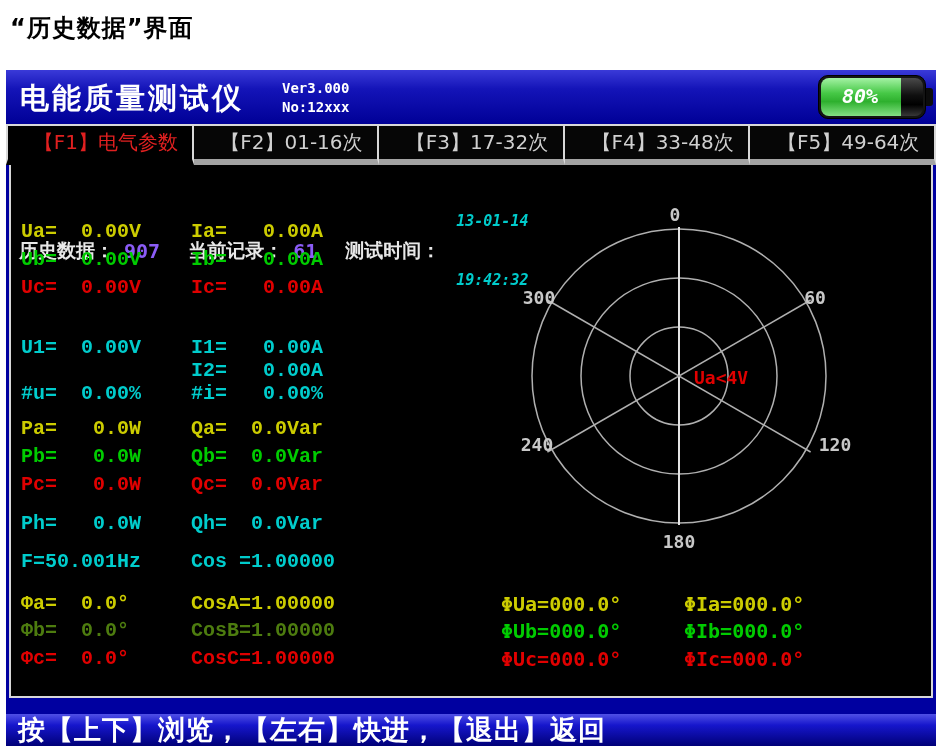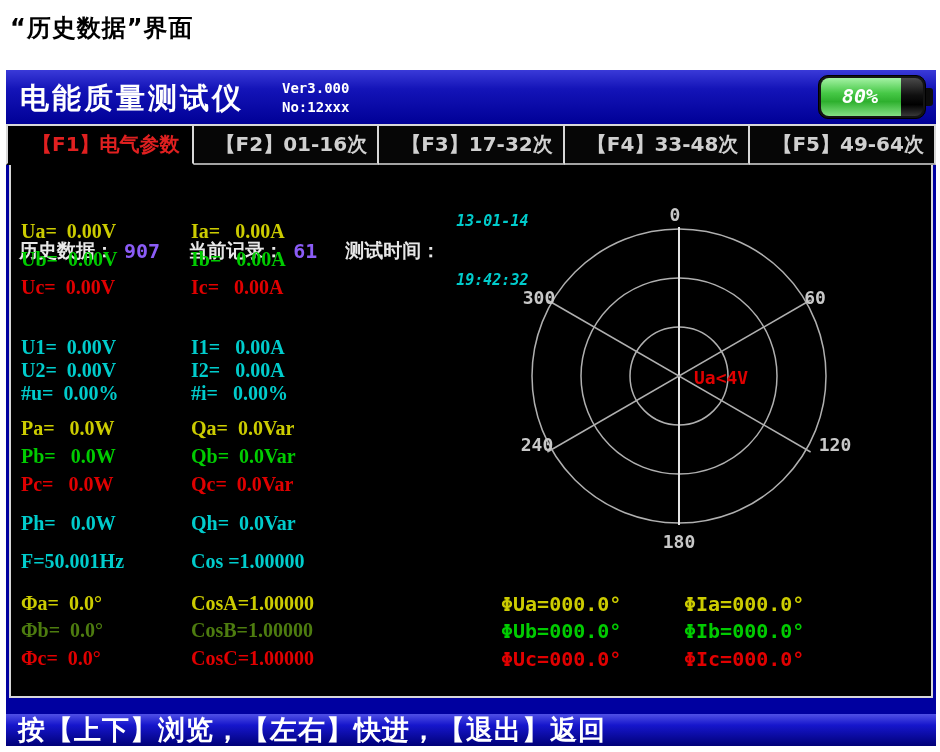--- a/index.html
+++ b/index.html
@@ -33,38 +33,38 @@
   .bat-nub { position: absolute; left: 108px; top: 13px; width: 7px; height: 18px;
     background: #0c0c0c; border-radius: 0 3px 3px 0; }
   .bat-label { position: absolute; left: 10px; top: 9px; width: 64px; text-align: center;
     color: #ffffff; font-size: 20px; font-weight: bold; font-style: italic;
     font-family: "DejaVu Sans Mono", monospace; }
 
   
   .tabs { position: absolute; top: 54px; left: 0; right: 0; height: 41px; display: flex;
     background: #000; }
   .tab { flex: 1; display: flex; align-items: center; justify-content: center;
-    font-size: 20px; font-weight: bold; color: #d0d0d0; background: #060606;
-    border-top: 2px solid #d8d8d8; border-right: 2px solid #d8d8d8; border-bottom: 2px solid #a3a3a3; padding-left: 12px; }
+    font-size: 20px; font-weight: normal; color: #d0d0d0; background: #060606;
+    border-top: 2px solid #d8d8d8; border-right: 2px solid #d8d8d8; border-bottom: 6px solid #a3a3a3; padding-left: 12px; }
   .tab:first-child { border-left: 2px solid #d8d8d8; }
   .tab.active { color: #e02020; background: #000; border-bottom-color: #000; }
 
   
   .content { position: absolute; top: 95px; left: 3px; right: 3px; height: 533px;
     background: #000; border-left: 2px solid #d8d8d8; border-right: 2px solid #d8d8d8;
     border-bottom: 2px solid #d8d8d8; overflow: hidden; }
   .recbar { position: absolute; top: 8px; left: 8px; display: flex; align-items: center;
     color: #e8e8e8; font-size: 19px; font-weight: bold; white-space: pre; }
   .recbar .val { color: #8b5cf6; font-family: "DejaVu Sans Mono", monospace; font-size: 20px; }
   .recbar .sp28 { margin-left: 28px; } .recbar .sp10 { margin-left: 10px; }
   .time2 { margin-left: 16px; color: #00cccc; font-family: "DejaVu Sans Mono", monospace;
     font-size: 15px; line-height: 1.3; font-weight: bold; font-style: italic; }
 
   .mrow { position: absolute; left: 10px; white-space: pre; font-weight: bold;
-    font-family: Liberation Serif, serif; font-size: 20px; width: 480px; }
+    font-family: Liberation Mono, monospace; font-size: 20px; width: 480px; }
   .mrow .c2 { position: absolute; left: 170px; }
   .prow { position: absolute; left: 490px; white-space: pre; font-weight: bold;
     font-family: "DejaVu Sans Mono", "Liberation Mono", monospace; font-size: 20px; width: 420px; }
   .prow .c2 { position: absolute; left: 183px; }
 
   .phasor { position: absolute; left: 480px; top: 40px; }
   .phasor text { font-family: "DejaVu Sans Mono", monospace; font-size: 18px; font-weight: bold;
     fill: #c8c8c8; }
   .phasor text.warn { fill: #e00000; }
 
@@ -121,21 +121,21 @@
         <div>13-01-14</div>
         <div>19:42:32</div>
       </span>
     </div>
 
     <div class="mrow" style="top: 55px; color: rgb(204, 204, 0);"><span>Ua=  0.00V</span><span class="c2">Ia=   0.00A</span></div>
     <div class="mrow" style="top: 83px; color: rgb(0, 204, 0);"><span>Ub=  0.00V</span><span class="c2">Ib=   0.00A</span></div>
     <div class="mrow" style="top: 111px; color: rgb(224, 0, 0);"><span>Uc=  0.00V</span><span class="c2">Ic=   0.00A</span></div>
 
     <div class="mrow" style="top: 171px; color: rgb(0, 204, 204);"><span>U1=  0.00V</span><span class="c2">I1=   0.00A</span></div>
-    <div class="mrow" style="top: 194px; color: rgb(0, 204, 204);"><span>U2=  0.00V</span><span class="c2">I2=   0.00A</span></div>
+    <div class="mrow" style="top: 194px; color: rgb(0, 204, 204);"><span class="c2">I2=   0.00A</span></div>
     <div class="mrow" style="top: 217px; color: rgb(0, 204, 204);"><span>#u=  0.00%</span><span class="c2">#i=   0.00%</span></div>
 
     <div class="mrow" style="top: 252px; color: rgb(204, 204, 0);"><span>Pa=   0.0W</span><span class="c2">Qa=  0.0Var</span></div>
     <div class="mrow" style="top: 280px; color: rgb(0, 204, 0);"><span>Pb=   0.0W</span><span class="c2">Qb=  0.0Var</span></div>
     <div class="mrow" style="top: 308px; color: rgb(224, 0, 0);"><span>Pc=   0.0W</span><span class="c2">Qc=  0.0Var</span></div>
 
     <div class="mrow" style="top: 347px; color: rgb(0, 204, 204);"><span>Ph=   0.0W</span><span class="c2">Qh=  0.0Var</span></div>
     <div class="mrow" style="top: 385px; color: rgb(0, 204, 204);"><span>F=50.001Hz</span><span class="c2">Cos =1.00000</span></div>
 
     <div class="mrow" style="top: 427px; color: rgb(204, 204, 0);"><span>Φa=  0.0°</span><span class="c2">CosA=1.00000</span></div>

